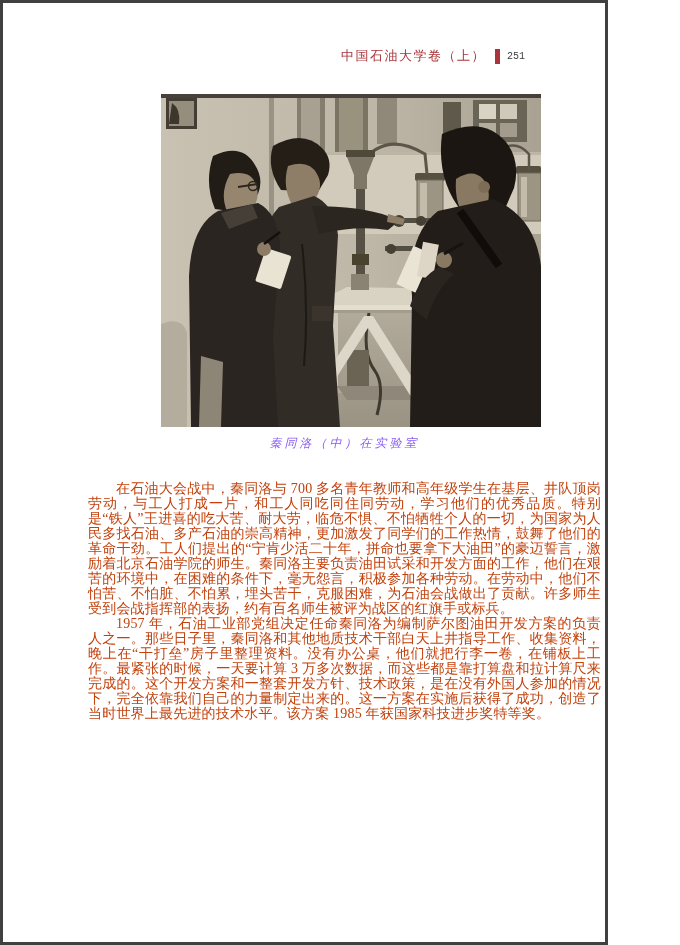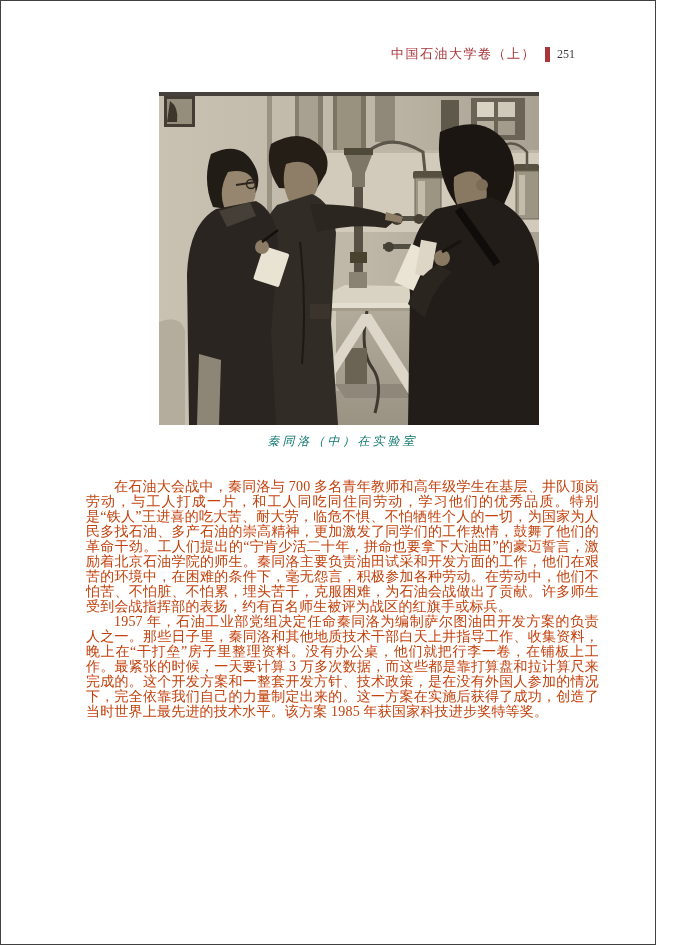--- a/index.html
+++ b/index.html
@@ -3,24 +3,24 @@
 <meta charset="utf-8">
 <style>
   * { margin: 0; padding: 0; box-sizing: border-box; }
   html, body { width: 680px; height: 945px; }
   body {
     font-family: "Liberation Serif", "DejaVu Serif", serif;
     background: #ffffff;
   }
   .page {
     position: relative;
-    width: 656px;
+    width: 608px;
     height: 945px;
     background: #ffffff;
-    border: 1px solid #404040;
+    border: 3px solid #404040;
     overflow: hidden;
   }
   
   .header {
     position: absolute;
     top: 44px;
     right: 80px;
     display: flex;
     align-items: center;
     height: 18px;
@@ -33,41 +33,41 @@
   }
   .header-bar {
     display: inline-block;
     width: 5px;
     height: 15px;
     background: #a93439;
     margin: 0 7px 0 9px;
   }
   .header-page {
     color: #3d3d3d;
-    font-size: 12px;
-    font-family: Liberation Serif, serif;
+    font-size: 10px;
+    font-family: Liberation Mono, monospace;
   }
   
   .photo-wrap {
     position: absolute;
     top: 91px;
     left: 158px;
     width: 380px;
     height: 333px;
     background: #c2bbab;
   }
   .photo-wrap svg { display: block; width: 100%; height: 100%; }
   
   .caption {
     position: absolute;
     top: 432px;
     left: 85px;
     width: 513px;
     text-align: center;
-    color: #0f766e;
+    color: #8b5cf6;
     font-size: 12px;
     letter-spacing: 3px;
     font-style: italic;
   }
   
   .body-text {
     position: absolute;
     top: 478px;
     left: 85px;
     width: 513px;

